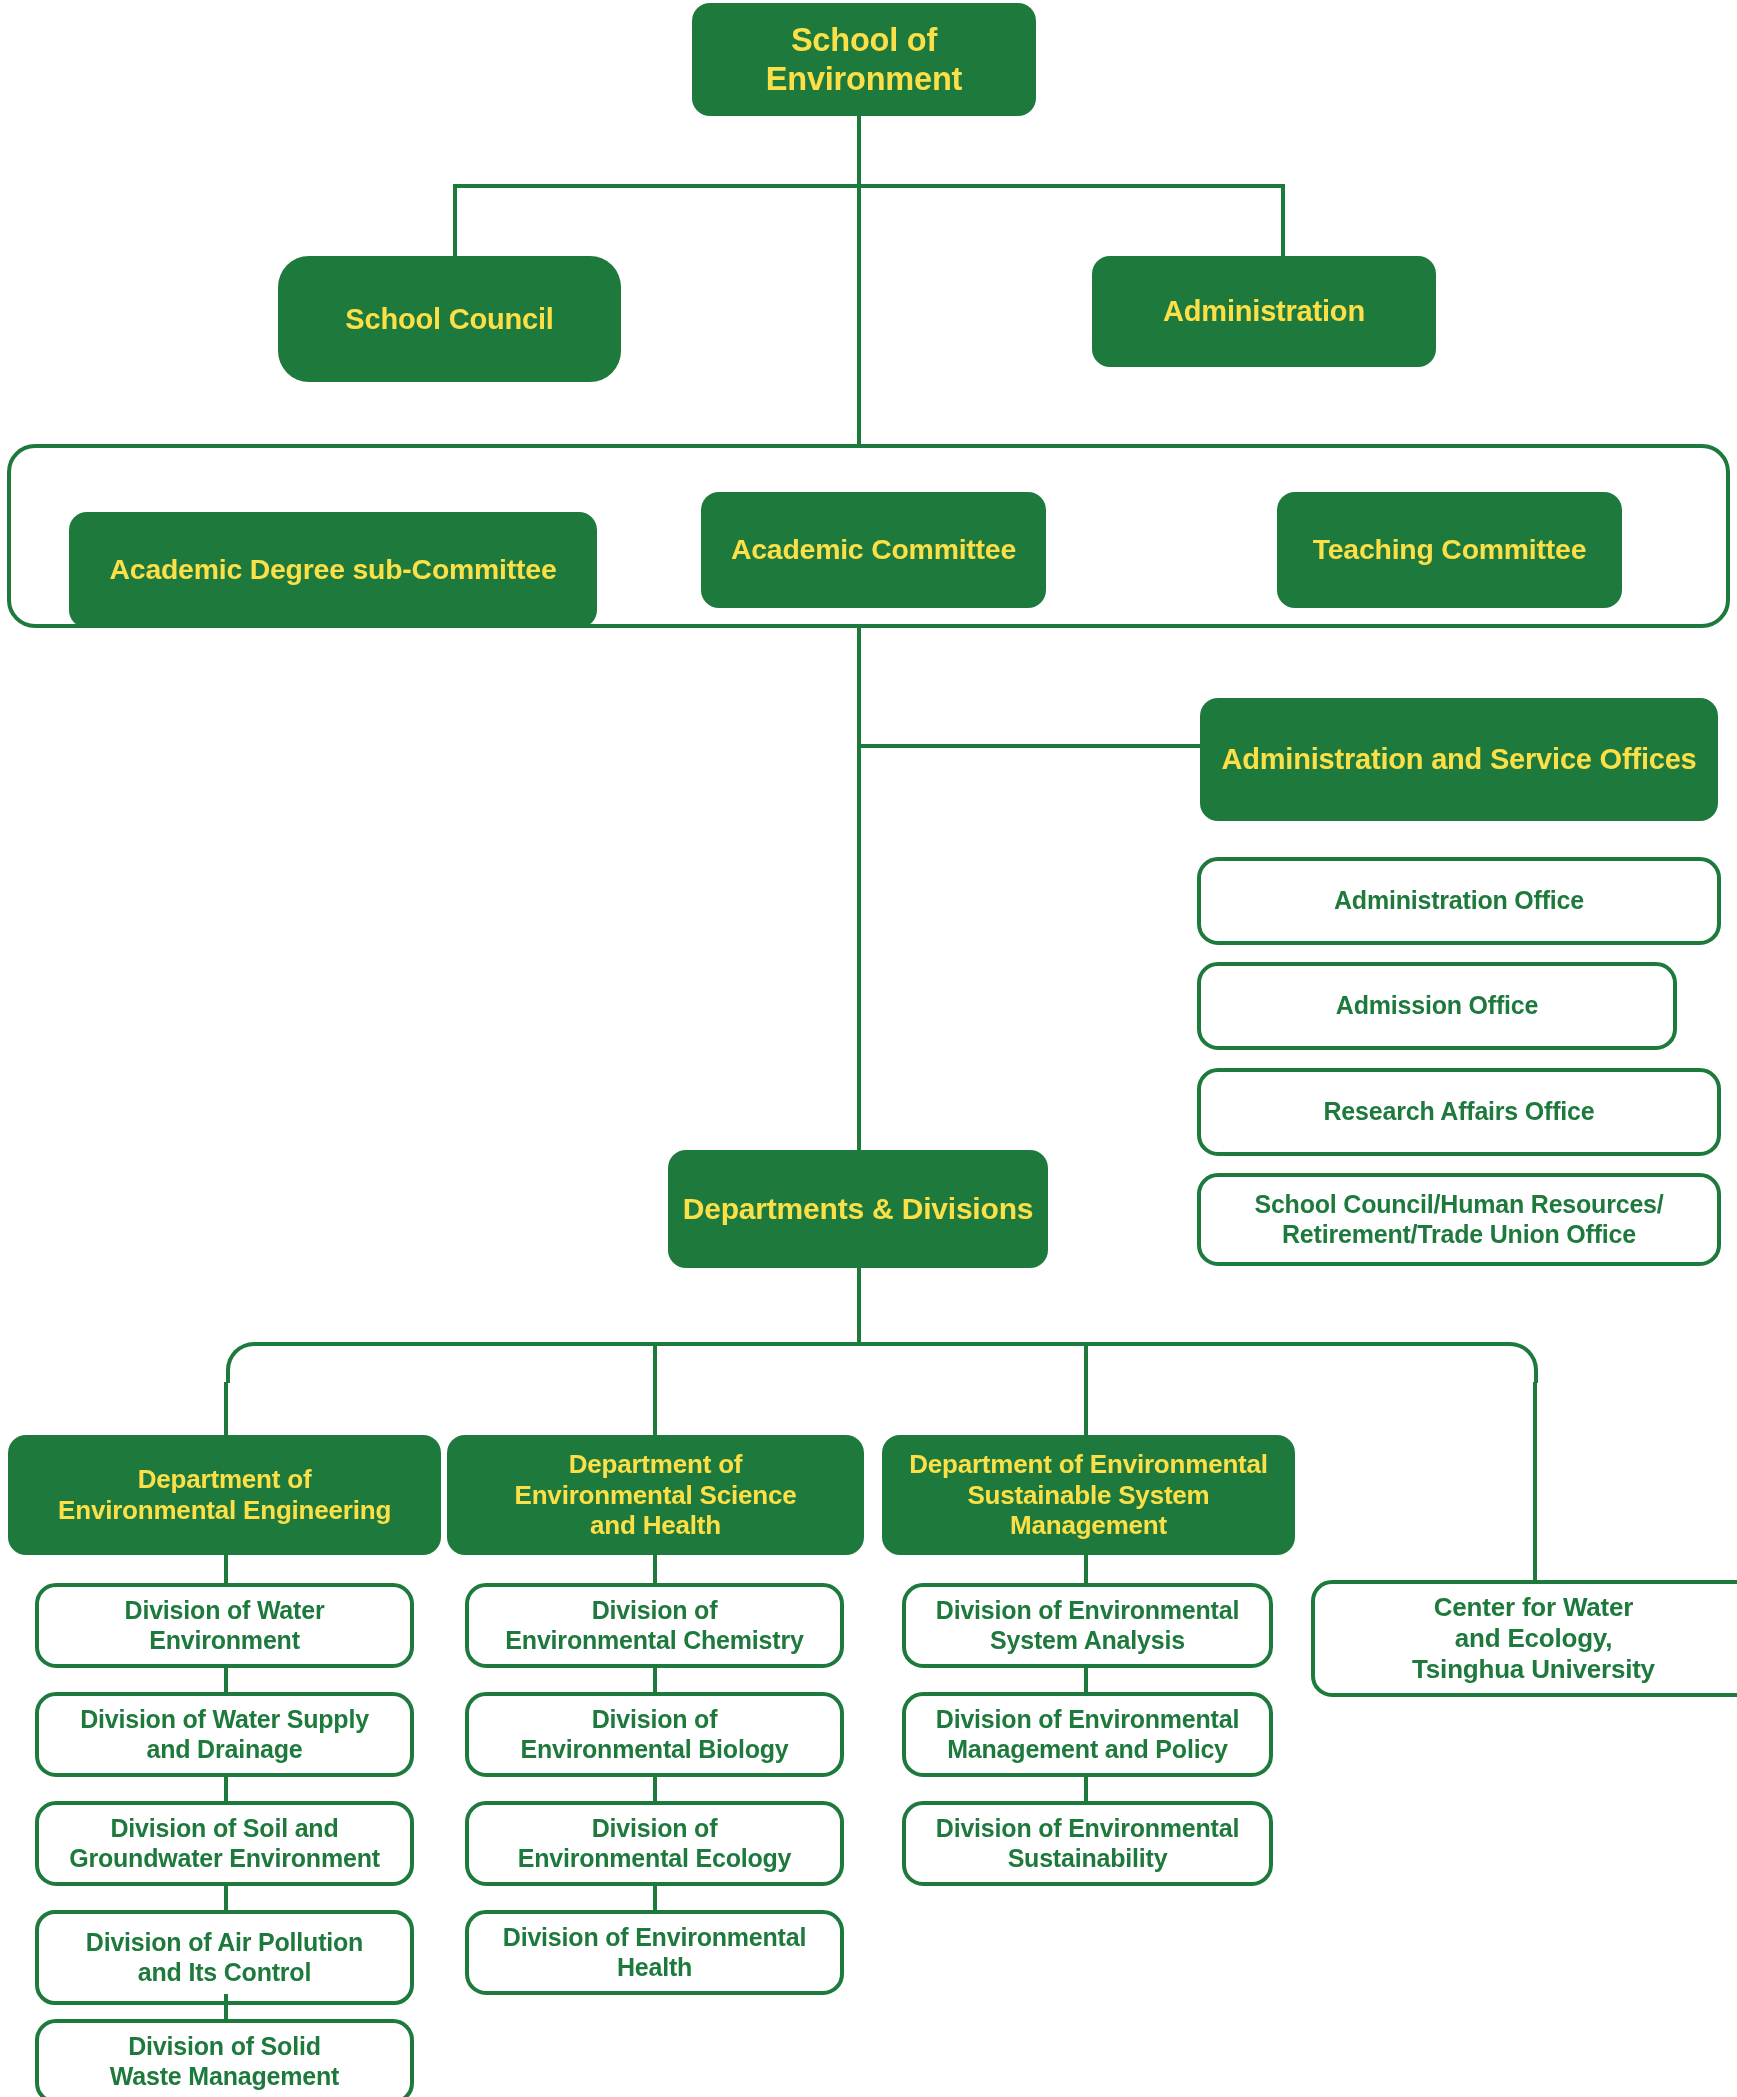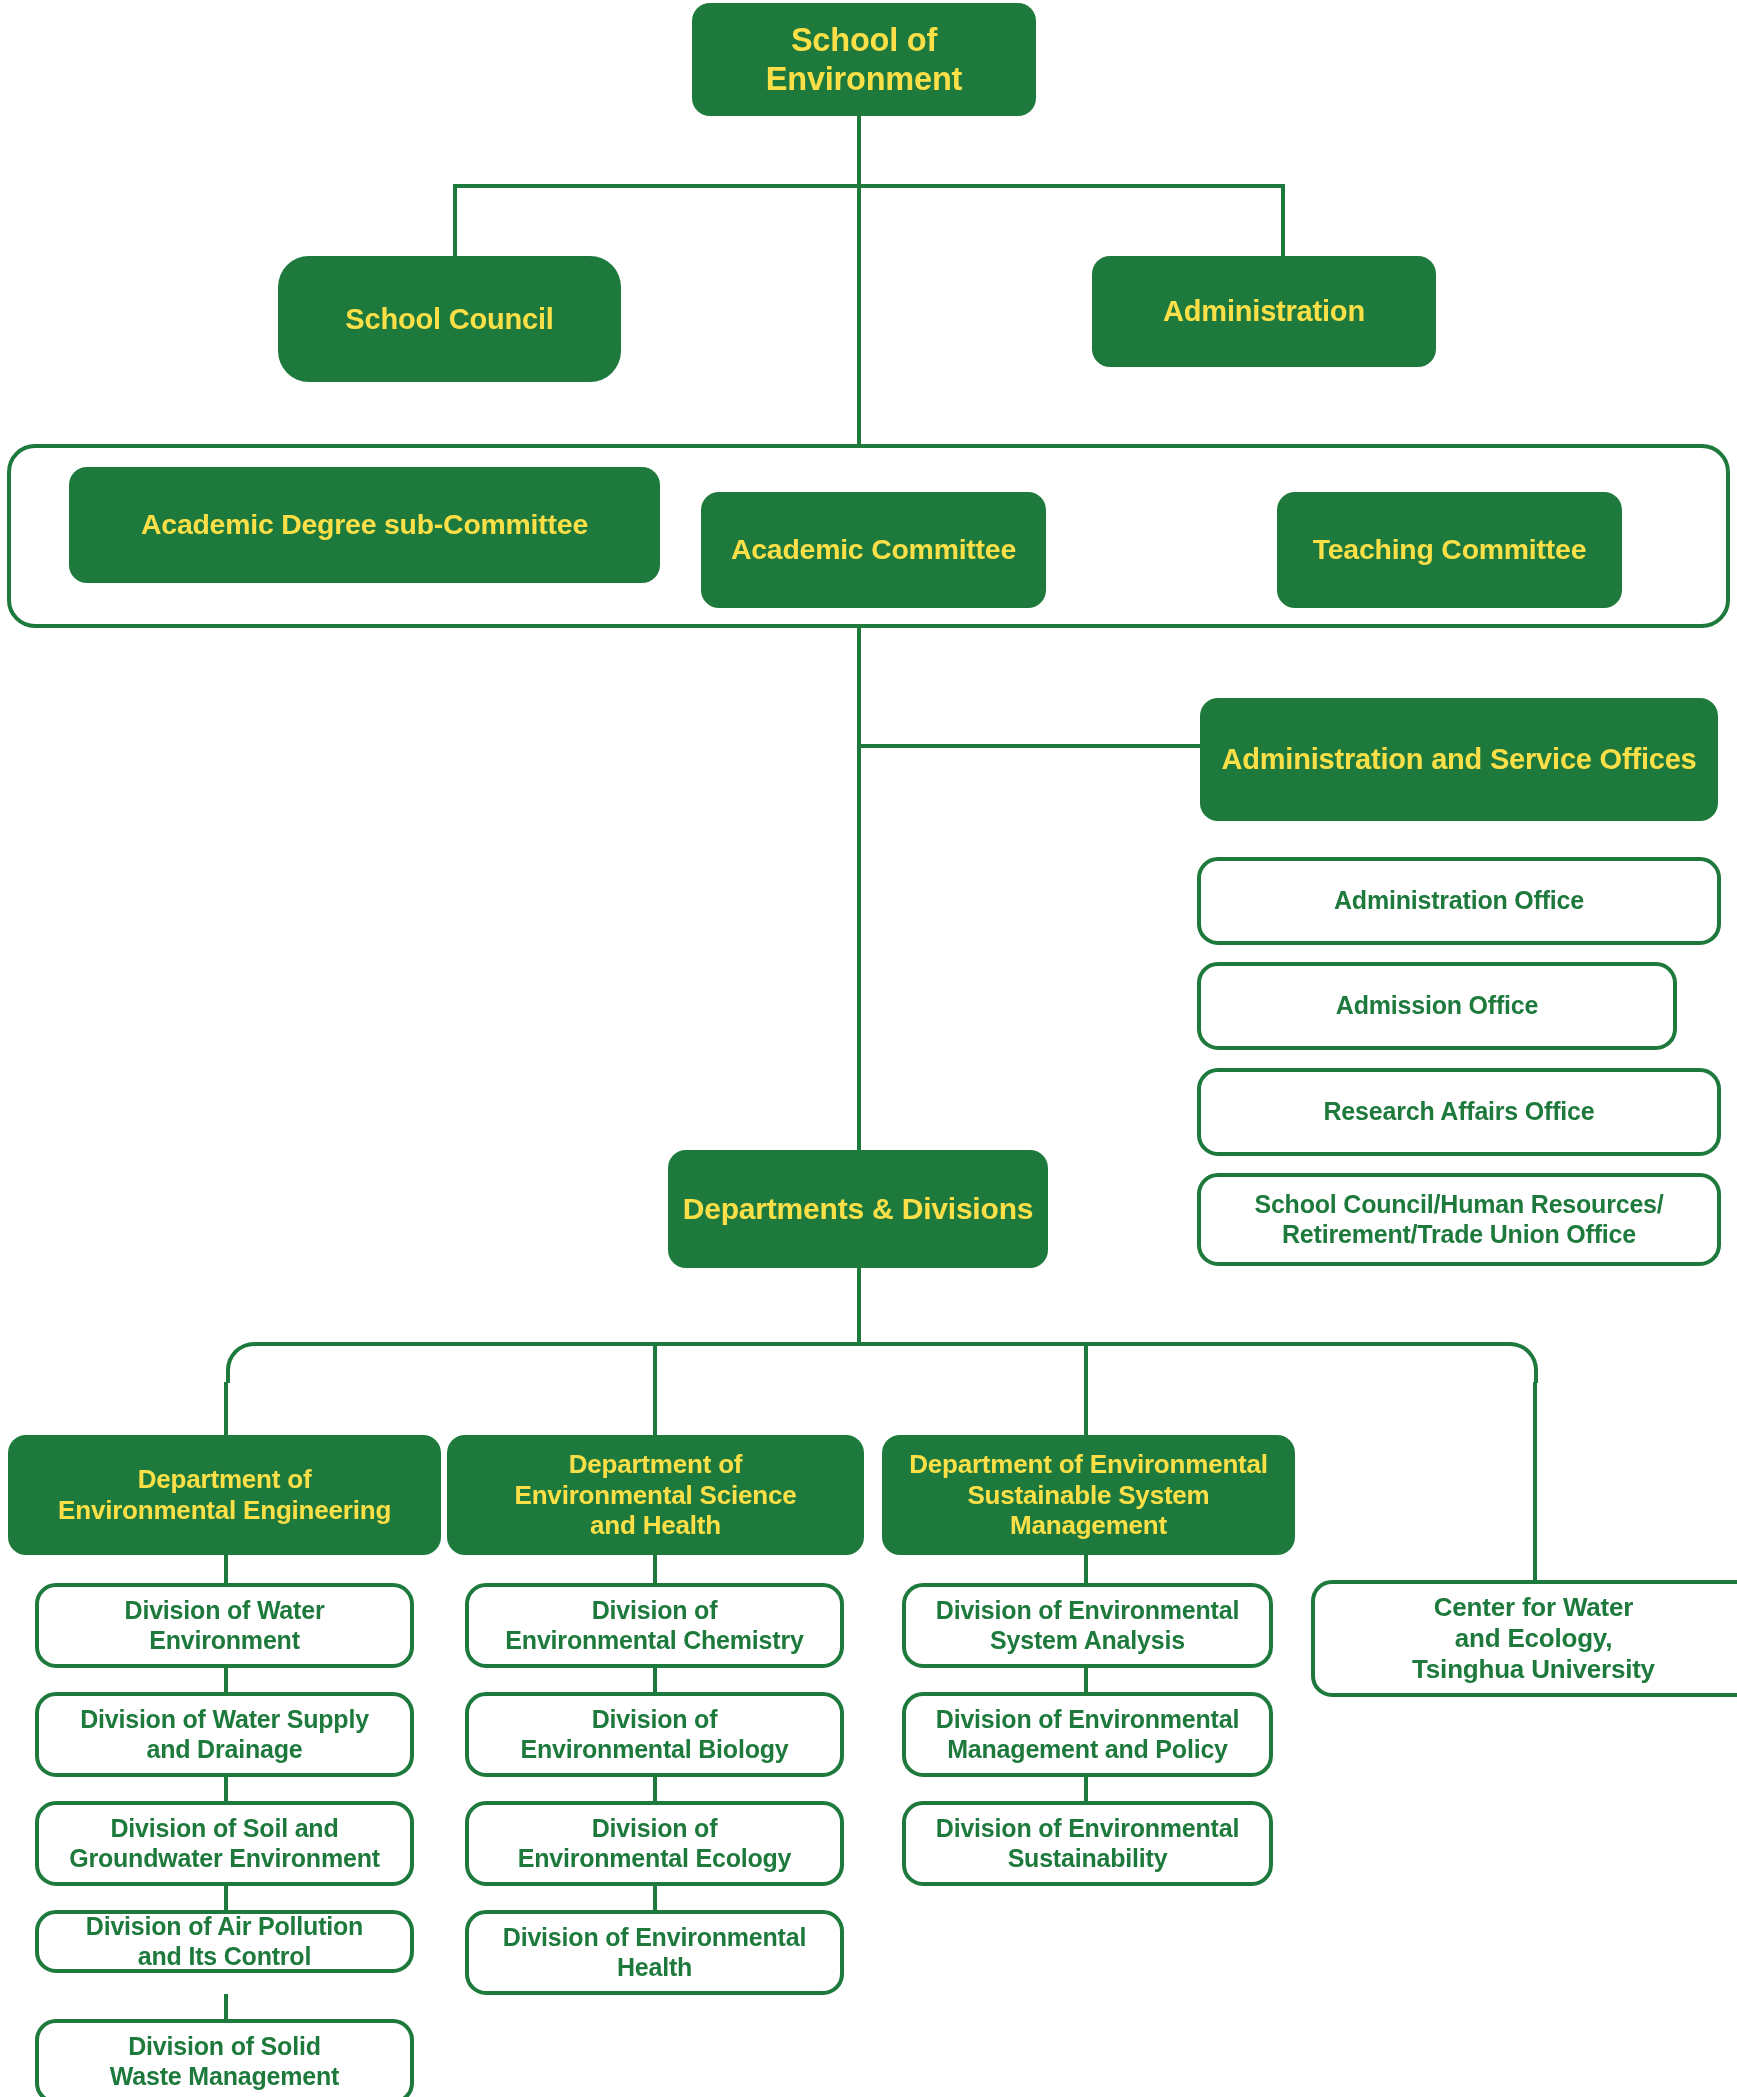--- a/index.html
+++ b/index.html
@@ -97,21 +97,21 @@
   <div class="ln v" style="left:1281px; top:184px; height:77px;"></div>
 
   <div class="ln v" style="left:857px; top:184px; height:262px;"></div>
 
   <div class="node filled fs-lvl2" style="left:278px; top:256px; width:343px; height:126px;border-radius:31px;">School Council</div>
 
   <div class="node filled fs-lvl2" style="left:1092px; top:256px; width:344px; height:111px;">Administration</div>
 
   <div class="container-box" style="left:6.5px; top:444px; width:1723px; height:184px;"></div>
 
-  <div class="node filled fs-cmte" style="left:69px; top:467px; width:591px; height:116px;">Academic  Degree sub-Committee</div>
+  <div class="node filled fs-cmte" style="left:69px; top:512px; width:528px; height:116px;">Academic  Degree sub-Committee</div>
 
   <div class="node filled fs-cmte" style="left:685px; top:492px; width:345px; height:116px;margin-left:16px;">Academic Committee</div>
 
   <div class="node filled fs-cmte" style="left:1277px; top:492px; width:345px; height:116px;">Teaching Committee</div>
 
   <div class="ln v" style="left:857px; top:627px; height:523px;"></div>
 
   <div class="ln h" style="left:857px; top:744px; width:345px;"></div>
 
   <div class="node filled fs-admhdr" style="left:1200px; top:683px; width:518px; height:123px;">Administration and Service Offices</div>
@@ -147,21 +147,21 @@
 
   <div class="ln v" style="left:224px; top:1668px; height:28px;"></div>
   <div class="node outlined fs-div" style="left:35px; top:1692px; width:379px; height:85px;">Division of Water Supply
 and Drainage</div>
 
   <div class="ln v" style="left:224px; top:1776px; height:28px;"></div>
   <div class="node outlined fs-div" style="left:35px; top:1801px; width:379px; height:85px;">Division of Soil and
 Groundwater Environment</div>
 
   <div class="ln v" style="left:224px; top:1885px; height:28px;"></div>
-  <div class="node outlined fs-div" style="left:35px; top:1910px; width:379px; height:63px;">Division of Air Pollution
+  <div class="node outlined fs-div" style="left:35px; top:1910px; width:379px; height:95px;border-radius:20px;">Division of Air Pollution
 and Its Control</div>
 
   <div class="ln v" style="left:224px; top:1994px; height:28px;"></div>
   <div class="node outlined fs-div" style="left:35px; top:2019px; width:379px; height:85px;">Division of Solid
 Waste Management</div>
 
   <div class="node filled fs-dept" style="left:447px; top:1435px; width:417px; height:120px;">Department of
 Environmental Science
 and Health</div>
 

